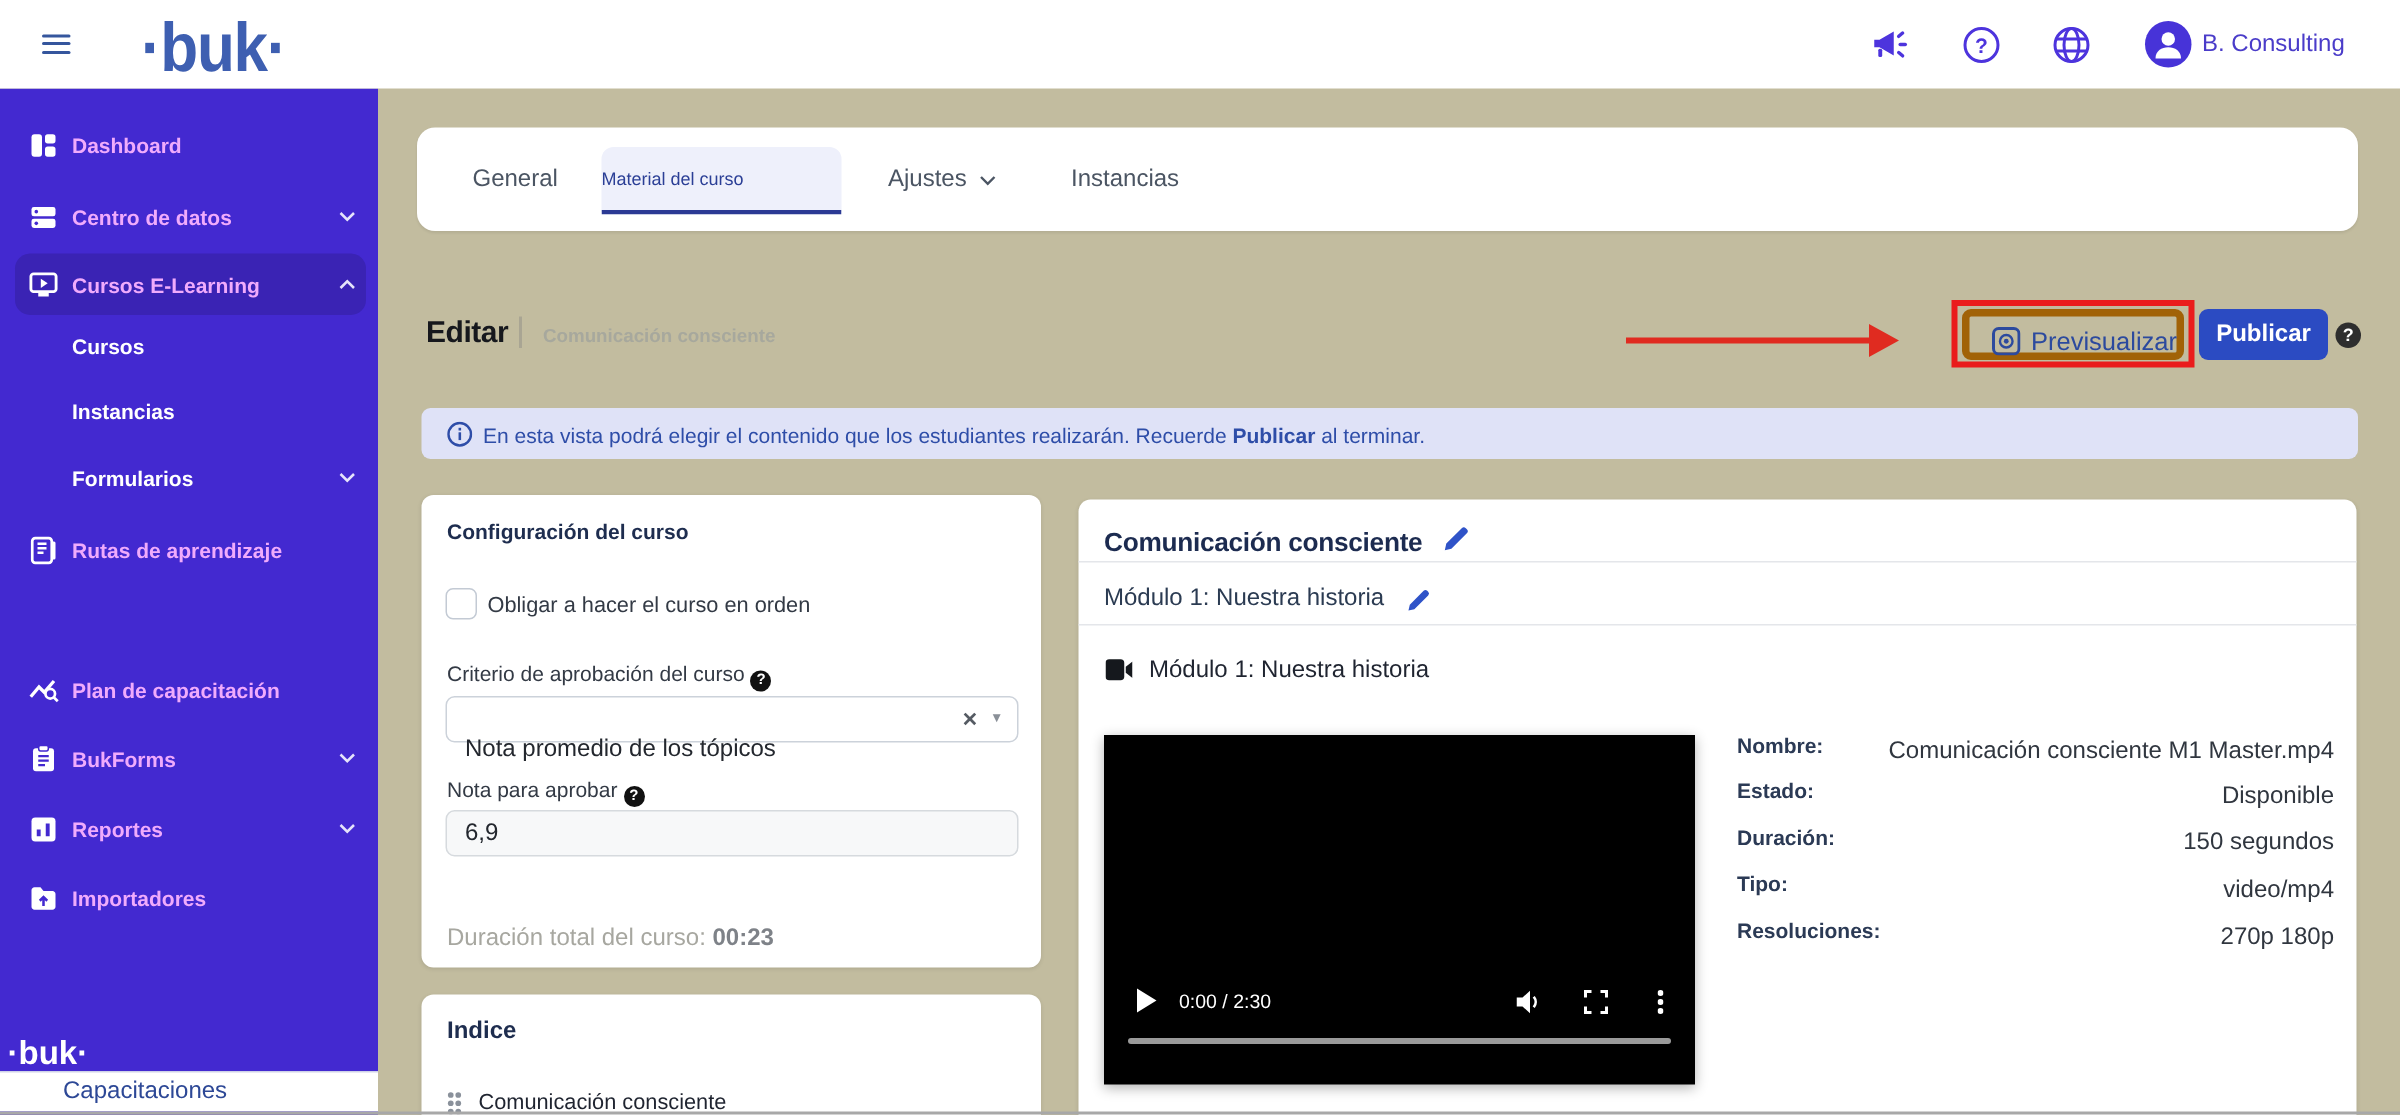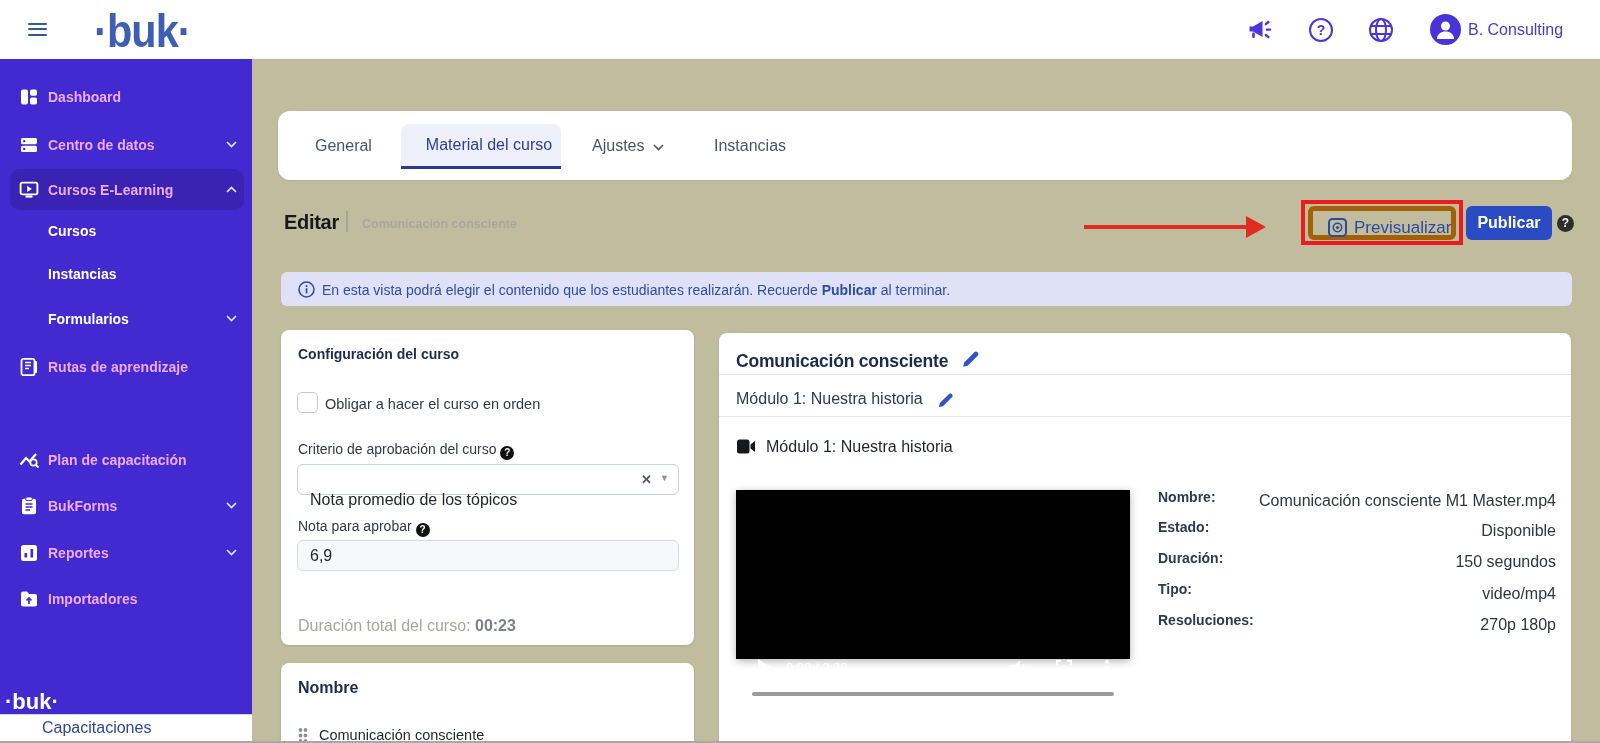--- a/index.html
+++ b/index.html
@@ -22,23 +22,23 @@
 .ssub { position:absolute; left:48px; top:50%; margin-top:-8px; font-size:14px; font-weight:bold; color:#fff; }
 .schev { position:absolute; left:226px; top:50%; margin-top:-4px; }
 #activeitem { position:absolute; left:10px; top:110px; width:234px; height:41px; background:#3a23b4; border-radius:10px; }
 #sbfoot { position:absolute; left:5px; top:630px; color:#fff; font-size:22px; font-weight:bold; }
 #capbar { position:absolute; left:0; top:655px; width:252px; height:27px; background:#fff; border-top:1px solid #cfd2e8;}
 #capbar span { position:absolute; left:10px; top:4px; color:#2d4896; font-size:16px;margin-left:32px; }
 
 
 #main { position:absolute; left:252px; top:59px; width:1348px; height:684px; background:#c2bc9f; }
 
-#tabcard { position:absolute; left:26px; top:26px; width:1294px; height:69px; background:#fff; border-radius:12px; box-shadow:0 1px 2px rgba(0,0,0,0.08);margin-top:26px; }
+#tabcard { position:absolute; left:26px; top:26px; width:1294px; height:69px; background:#fff; border-radius:12px; box-shadow:0 1px 2px rgba(0,0,0,0.08); }
 .tab { position:absolute; top:0; height:69px; line-height:69px; font-size:16px; color:#4b5563; }
-#tabactive { position:absolute; left:123px; top:13px; width:160px; height:45px; background:#eef0fb; border-radius:8px 8px 0 0; border-bottom:3px solid #2b3a94; color:#2b3f96; font-size:16px; text-align:center; line-height:42px;padding-left:16px; }
+#tabactive { position:absolute; left:123px; top:13px; width:160px; height:45px; background:#eef0fb; border-radius:8px 8px 0 0; border-bottom:3px solid #2b3a94; color:#2b3f96; font-size:12px; line-height:42px; }
 
 #editar { position:absolute; left:32px; top:152px; font-size:20px; font-weight:bold; letter-spacing:-0.3px; color:#16181d; }
 #bsep { position:absolute; left:94px; top:152px; width:1.5px; height:21px; background:#a9a593; }
 #crumb { position:absolute; left:110px; top:158px; font-size:12.5px; font-weight:bold; color:#a7a89d; }
 
 
 #arrowline { position:absolute; left:832px; top:166px; width:162px; height:4px; background:#e02b20; }
 #arrowhead { position:absolute; left:994px; top:157px; width:0; height:0; border-left:20px solid #e02b20; border-top:11px solid transparent; border-bottom:11px solid transparent; }
 #redrect { position:absolute; left:1049px; top:141px; width:162px; height:45px; border:4px solid #ea1c1c; }
 
@@ -72,21 +72,21 @@
 #idxdots { position:absolute; left:16px; top:64px; }
 
 
 #rightcard { position:absolute; left:467px; top:274px; width:852px; height:469px; background:#fff; border-radius:8px 8px 0 0; box-shadow:0 1px 3px rgba(0,0,0,0.1); }
 #rc-title { position:absolute; left:17px; top:18px; font-size:17.5px; font-weight:bold; letter-spacing:-0.2px; color:#1c2b50; }
 #pen1 { position:absolute; left:242px; top:17px; }
 #pen2 { position:absolute; left:218px; top:59px; }
 .rc-div { position:absolute; left:0; width:852px; height:1px; background:#e4e6ea; }
 #rc-mod { position:absolute; left:17px; top:57px; font-size:16px; color:#2b3b52; }
 #rc-vidrow { position:absolute; left:47px; top:105px; font-size:16px; color:#1f2430; }
-#player { position:absolute; left:17px; top:157px; width:394px; height:169px; background:#000; box-shadow:0 2px 8px rgba(0,0,0,0.3); }
+#player { position:absolute; left:17px; top:157px; width:394px; height:233px; background:#000; box-shadow:0 2px 8px rgba(0,0,0,0.3); }
 .meta-l { position:absolute; left:439px; font-size:14px; font-weight:bold; color:#2b3a55; }
 .meta-v { position:absolute; right:15px; font-size:16px; color:#30363f; text-align:right; }
 
 
 #vplay { position:absolute; left:22px; top:169px; width:0; height:0; border-left:13px solid #fff; border-top:8px solid transparent; border-bottom:8px solid transparent; }
 #vtime { position:absolute; left:50px; top:170px; color:#fff; font-size:13px; }
 #vbar { position:absolute; left:16px; top:202px; width:362px; height:4px; border-radius:2px; background:#9a9a9a; }
 
 #botline { position:absolute; left:0; top:741px; width:1600px; height:2px; background:#a8a8a8; z-index:9; }
 </style>
@@ -141,21 +141,21 @@
         <span id="selcar">▼</span>
       </div>
     <div class="flabel" style="top:188px;">Nota para aprobar <span class="qb">?</span></div>
     <div id="numbox">
         <span class="seltext">6,9</span>
       </div>
     <div id="durtext">Duración total del curso: <b style="color:#7e8288;">00:23</b></div>
   </div>
 
   <div id="idxcard">
-    <div class="cfgtitle">Nombre</div>
+    <div class="cfgtitle">Indice</div>
     <svg id="idxdots" width="12" height="17" viewBox="0 0 12 17">
       <g fill="#8a919b">
           <circle cx="3.5" cy="3" r="1.9"></circle>
           <circle cx="8.5" cy="3" r="1.9"></circle>
           <circle cx="3.5" cy="8.5" r="1.9"></circle>
           <circle cx="8.5" cy="8.5" r="1.9"></circle>
           <circle cx="3.5" cy="14" r="1.9"></circle>
           <circle cx="8.5" cy="14" r="1.9"></circle>
         </g>
     </svg>

